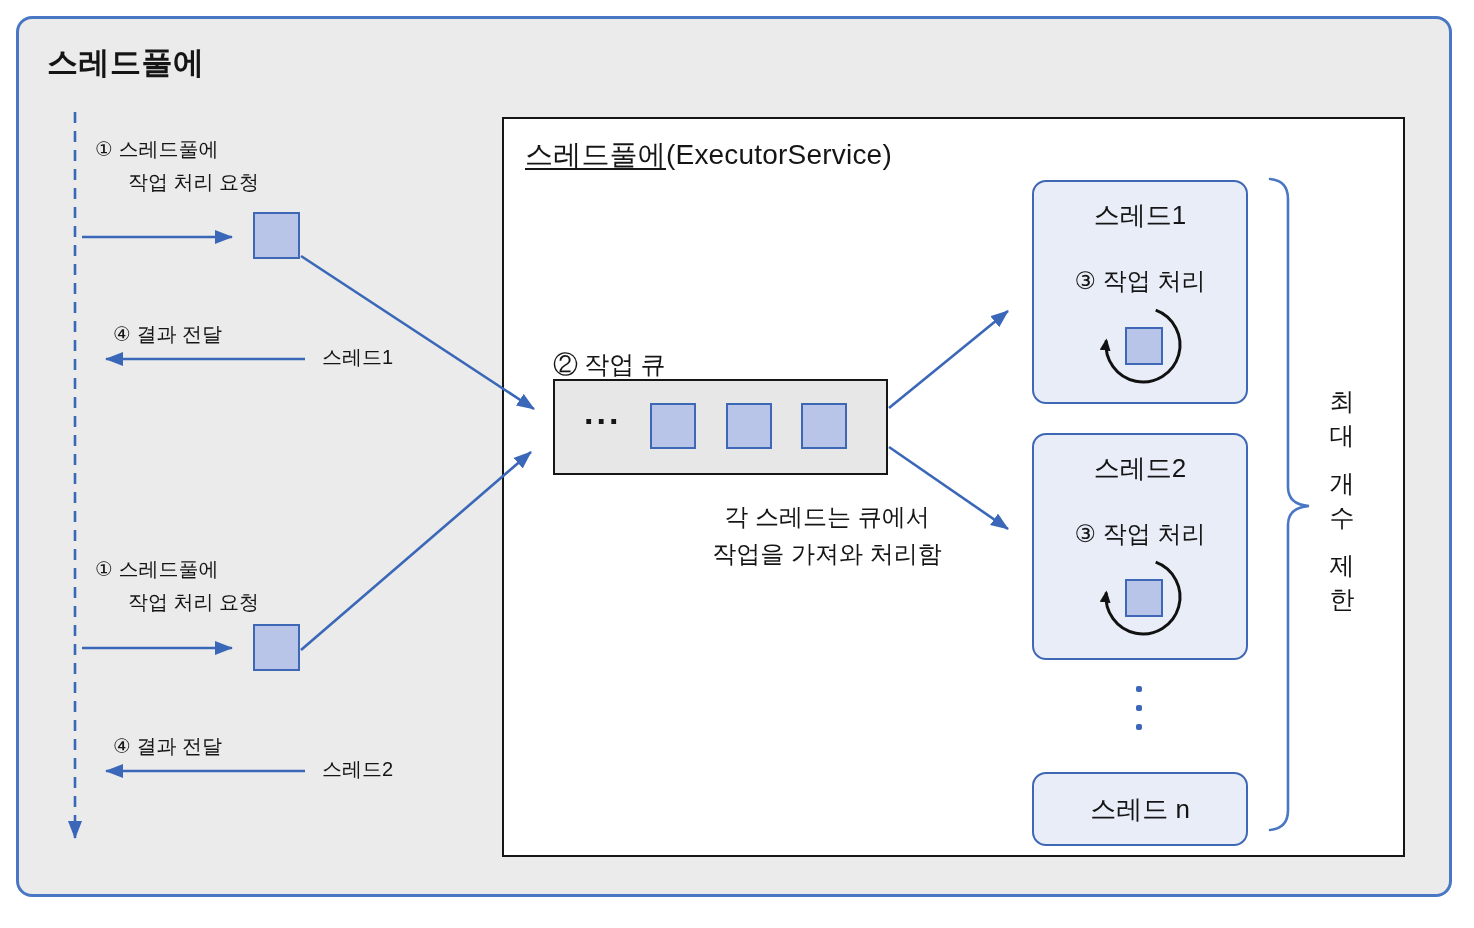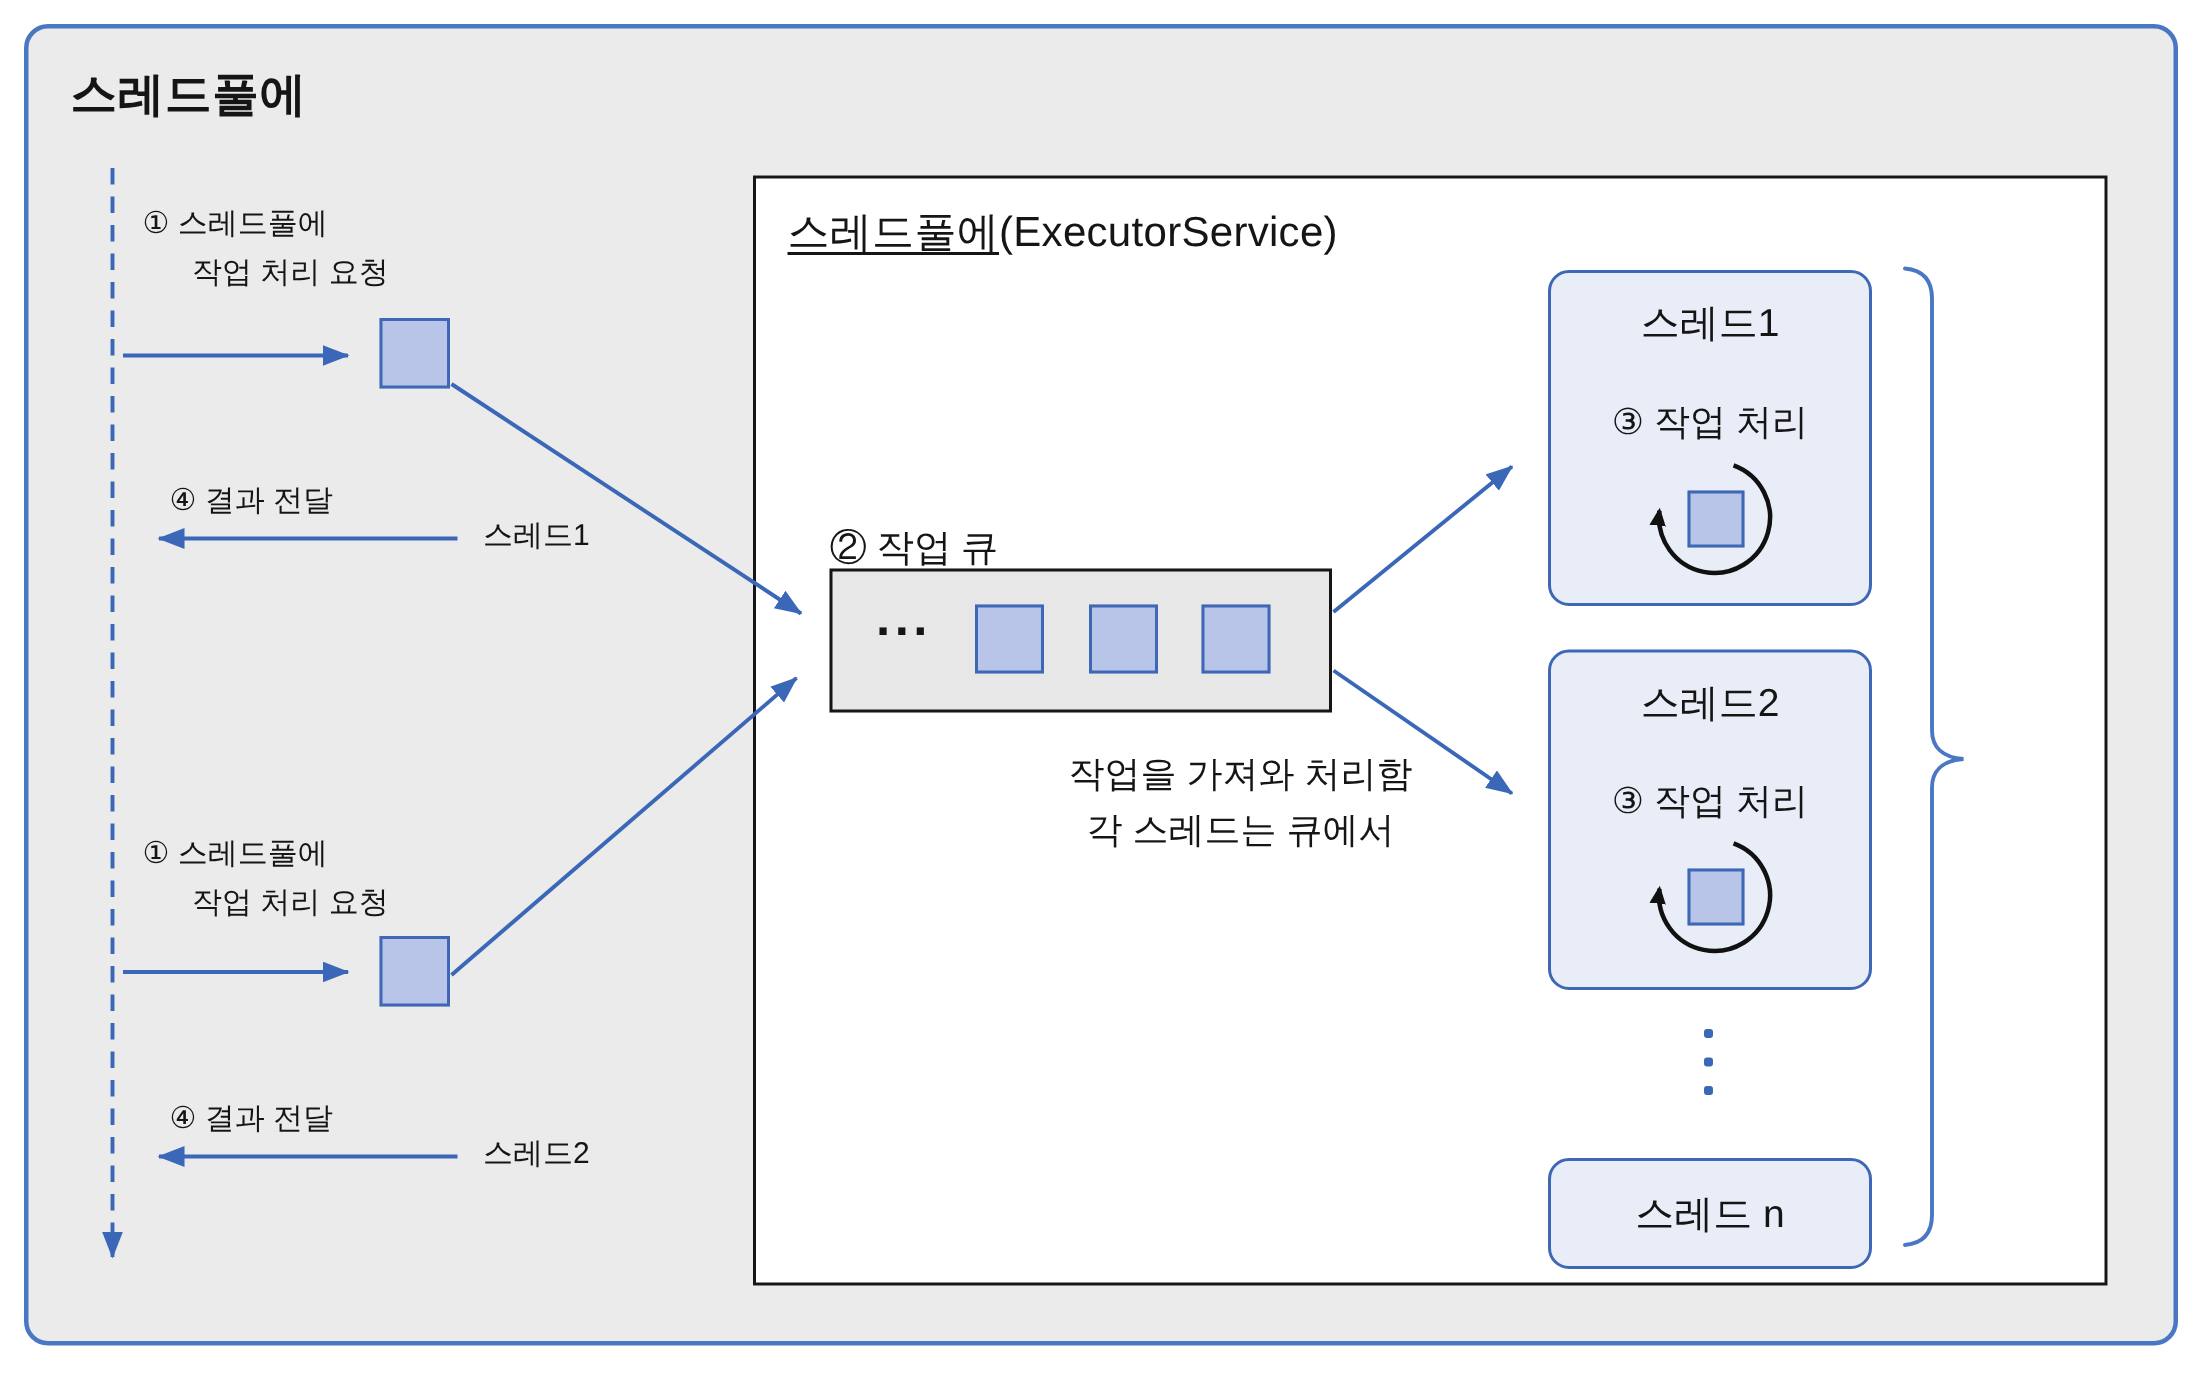--- a/index.html
+++ b/index.html
@@ -110,22 +110,22 @@
   <div class="flow-label" style="left:113px;top:730px;">④ 결과 전달</div>
   <div class="flow-label" style="left:322px;top:753px;">스레드2</div>
 
   <div class="queue-label">② 작업 큐</div>
   <div class="queue-box"></div>
   <div class="queue-ellipsis">...</div>
   <div class="task-square sq-mid" style="left:650px;top:403px;"></div>
   <div class="task-square sq-mid" style="left:726px;top:403px;"></div>
   <div class="task-square sq-mid" style="left:801px;top:403px;"></div>
   <div class="queue-note">
+    <div>각 스레드는 큐에서</div>
     <div>작업을 가져와 처리함</div>
-    <div>각 스레드는 큐에서</div>
   </div>
 
   <div class="thread-box" style="top:180px;height:224px;">
     <div class="t-title">스레드1</div>
     <div class="t-sub">③ 작업 처리</div>
   </div>
   <div class="task-square sq-icon" style="left:1125px;top:327px;"></div>
 
   <div class="thread-box" style="top:433px;height:227px;">
     <div class="t-title">스레드2</div>
@@ -135,20 +135,25 @@
 
   <div class="vdots">
     <div class="dot"></div>
     <div class="dot"></div>
     <div class="dot"></div>
   </div>
   <div class="thread-box tn" style="top:772px;height:74px;">
     <div class="t-title">스레드 n</div>
   </div>
 
+  <div class="vtext">
+    <div class="vgroup">최대</div>
+    <div class="vgroup">개수</div>
+    <div class="vgroup">제한</div>
+  </div>
 
   <svg class="overlay" width="1474" height="928" viewBox="0 0 1474 928">
     <defs>
       <marker id="ab" markerUnits="userSpaceOnUse" markerWidth="20" markerHeight="16" refX="17" refY="7" orient="auto">
         <path d="M0,0 L18,7 L0,14 Z" fill="#3a67b7"></path>
       </marker>
       <marker id="abk" markerUnits="userSpaceOnUse" markerWidth="16" markerHeight="13" refX="10" refY="5.5" orient="auto">
         <path d="M0,0 L12,5.5 L0,11 Z" fill="#111111"></path>
       </marker>
     </defs>

